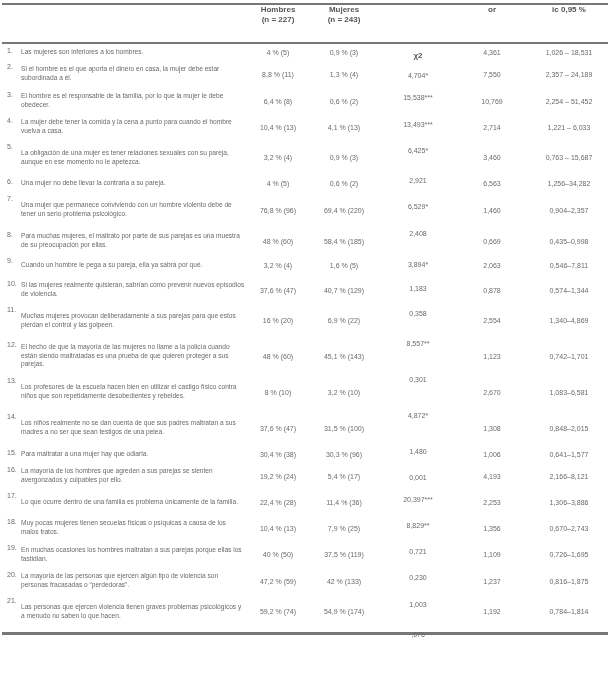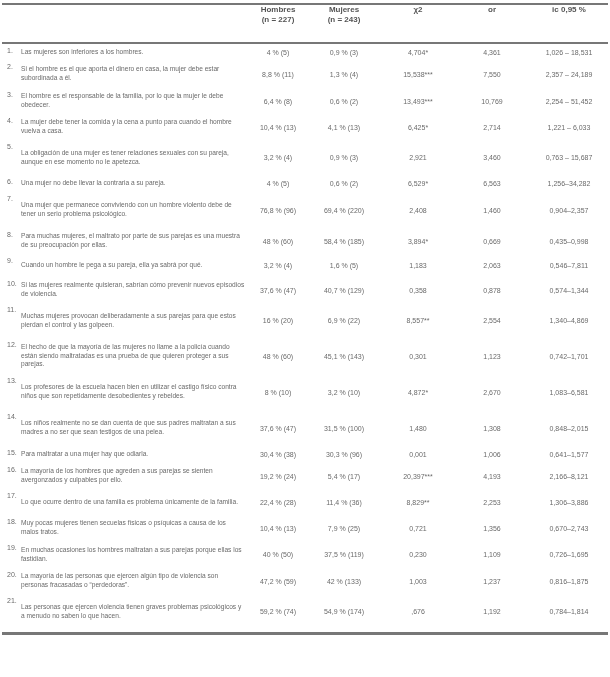--- a/index.html
+++ b/index.html
@@ -5,21 +5,21 @@
   html, body { margin: 0; padding: 0; background: #ffffff; }
   body { width: 610px; height: 677px; overflow: hidden; font-family: "Liberation Sans", sans-serif; color: #555; }
   .tbl { position: absolute; left: 0; top: 3px; width: 610px; }
   .topline { height: 2px; background: #777; margin: 0 2px; }
   .header { display: flex; height: 37px; align-items: flex-start; border-bottom: 2px solid #777; margin: 0 2px; }
   .header .h { font-size: 8px; font-weight: bold; color: #555; text-align: center; line-height: 10px; }
   .col-num { width: 14px; flex: none; font-size: 7px; padding-left: 5px; }
   .col-text { width: 224px; flex: none; font-size: 6.6px; line-height: 8.6px; }
   .col-h { width: 66px; flex: none; text-align: center; font-size: 7px; }
   .col-m { width: 66px; flex: none; text-align: center; font-size: 7px; }
-  .col-c { width: 82px; flex: none; text-align: center; font-size: 7px; }
+  .col-c { width: 82px; flex: none; text-align: center; font-size: 7px; margin-top: 46px; }
   .col-o { width: 66px; flex: none; text-align: center; font-size: 7px; }
   .col-i { width: 88px; flex: none; text-align: center; font-size: 7px; }
   .row { display: flex; align-items: center; margin: 0 2px; color: #6a6a6a; }
   .row .col-num { align-self: flex-start; }
   .bottomline { height: 3px; background: #777; margin: 3px 2px 0; }
 </style>
 </head>
 <body>
 
 <div class="tbl">

